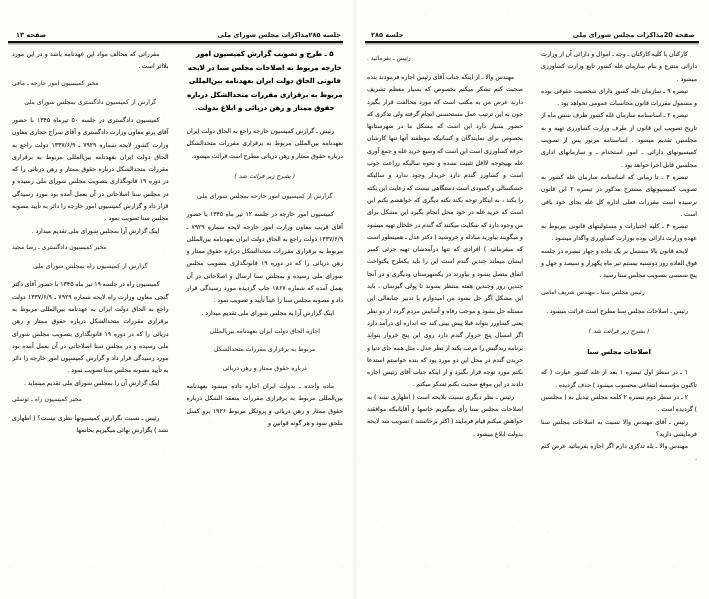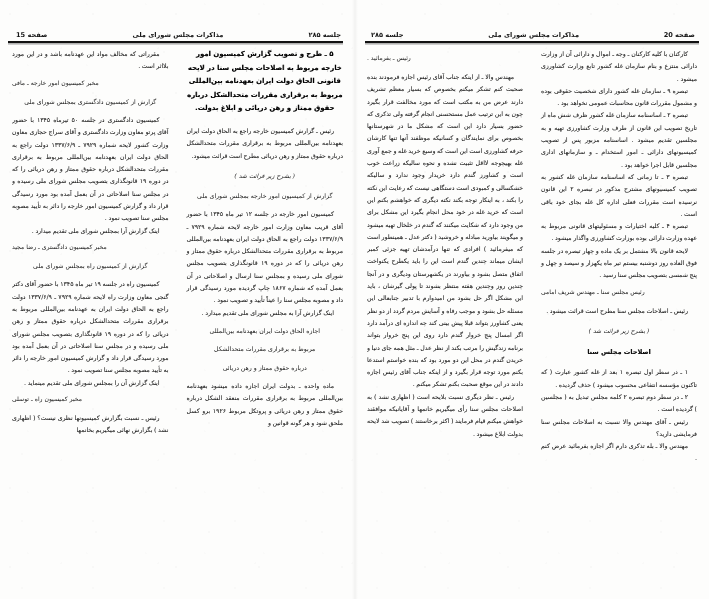--- a/index.html
+++ b/index.html
@@ -64,21 +64,21 @@
     font-size: 6.6px;
     font-weight: bold;
     color: #161616;
     letter-spacing: 0.2px;
     white-space: nowrap;
   }
   .page.right .running-head { right: 14px; left: 16px; }
   .page.left  .running-head { right: 14px; left: 16px; }
 
   .running-head .hd-cell { flex: 0 0 auto; }
-  .running-head .hd-center { flex: 1 1 auto; text-align: center; }
+  .running-head .hd-center { flex: 1 1 auto; }
 
   .head-rule {
     position: absolute;
     top: 41px;
     height: 2.2px;
     background: #111;
     box-shadow: 0 1.6px 0 rgba(0,0,0,0.30);
   }
   .page.right .head-rule { right: 10px; left: 10px; }
   .page.left  .head-rule { right: 12px; left: 8px; }
@@ -205,21 +205,21 @@
             <p class="p indent">رئیس ـ نظر دیگری نسبت بلایحه است ( اظهاری نشد ) به اصلاحات مجلس سنا رأی میگیریم خانمها و آقایانیکه موافقند خواهش میکنم قیام فرمایند ( اکثر برخاستند ) تصویب شد لایحه بدولت ابلاغ میشود .</p>
           </div>
       </div>
     </div>
 
     <div class="page left">
 
       <div class="running-head">
         <span class="hd-cell">جلسه ۲۸۵</span>
         <span class="hd-center">مذاکرات مجلس شورای ملی</span>
-        <span class="hd-cell">صفحه 15</span>
+        <span class="hd-cell">صفحه ۱۳</span>
       </div>
 
       <div class="head-rule"></div>
 
       <div class="cols">
         <div class="col outer" id="lp-inner">
             <p class="agenda-head">۵ ـ طرح و تصویب گزارش کمیسیون امور خارجه مربوط به اصلاحات مجلس سنا در لایحه قانونی الحاق دولت ایران بعهدنامه بین‌المللی مربوط به برقراری مقررات متحدالشکل درباره حقوق ممتاز و رهن دریائی و ابلاغ بدولت.</p>
             <p class="p indent">رئیس ـ گزارش کمیسیون خارجه راجع به الحاق دولت ایران بعهدنامه بین‌المللی مربوط به برقراری مقررات متحدالشکل درباره حقوق ممتاز و رهن دریائی مطرح است قرائت میشود.</p>
             <p class="bracket-note">( بشرح زیر قرائت شد )</p>
             <p class="center-line">گزارش از کمیسیون امور خارجه بمجلس شورای ملی</p>

